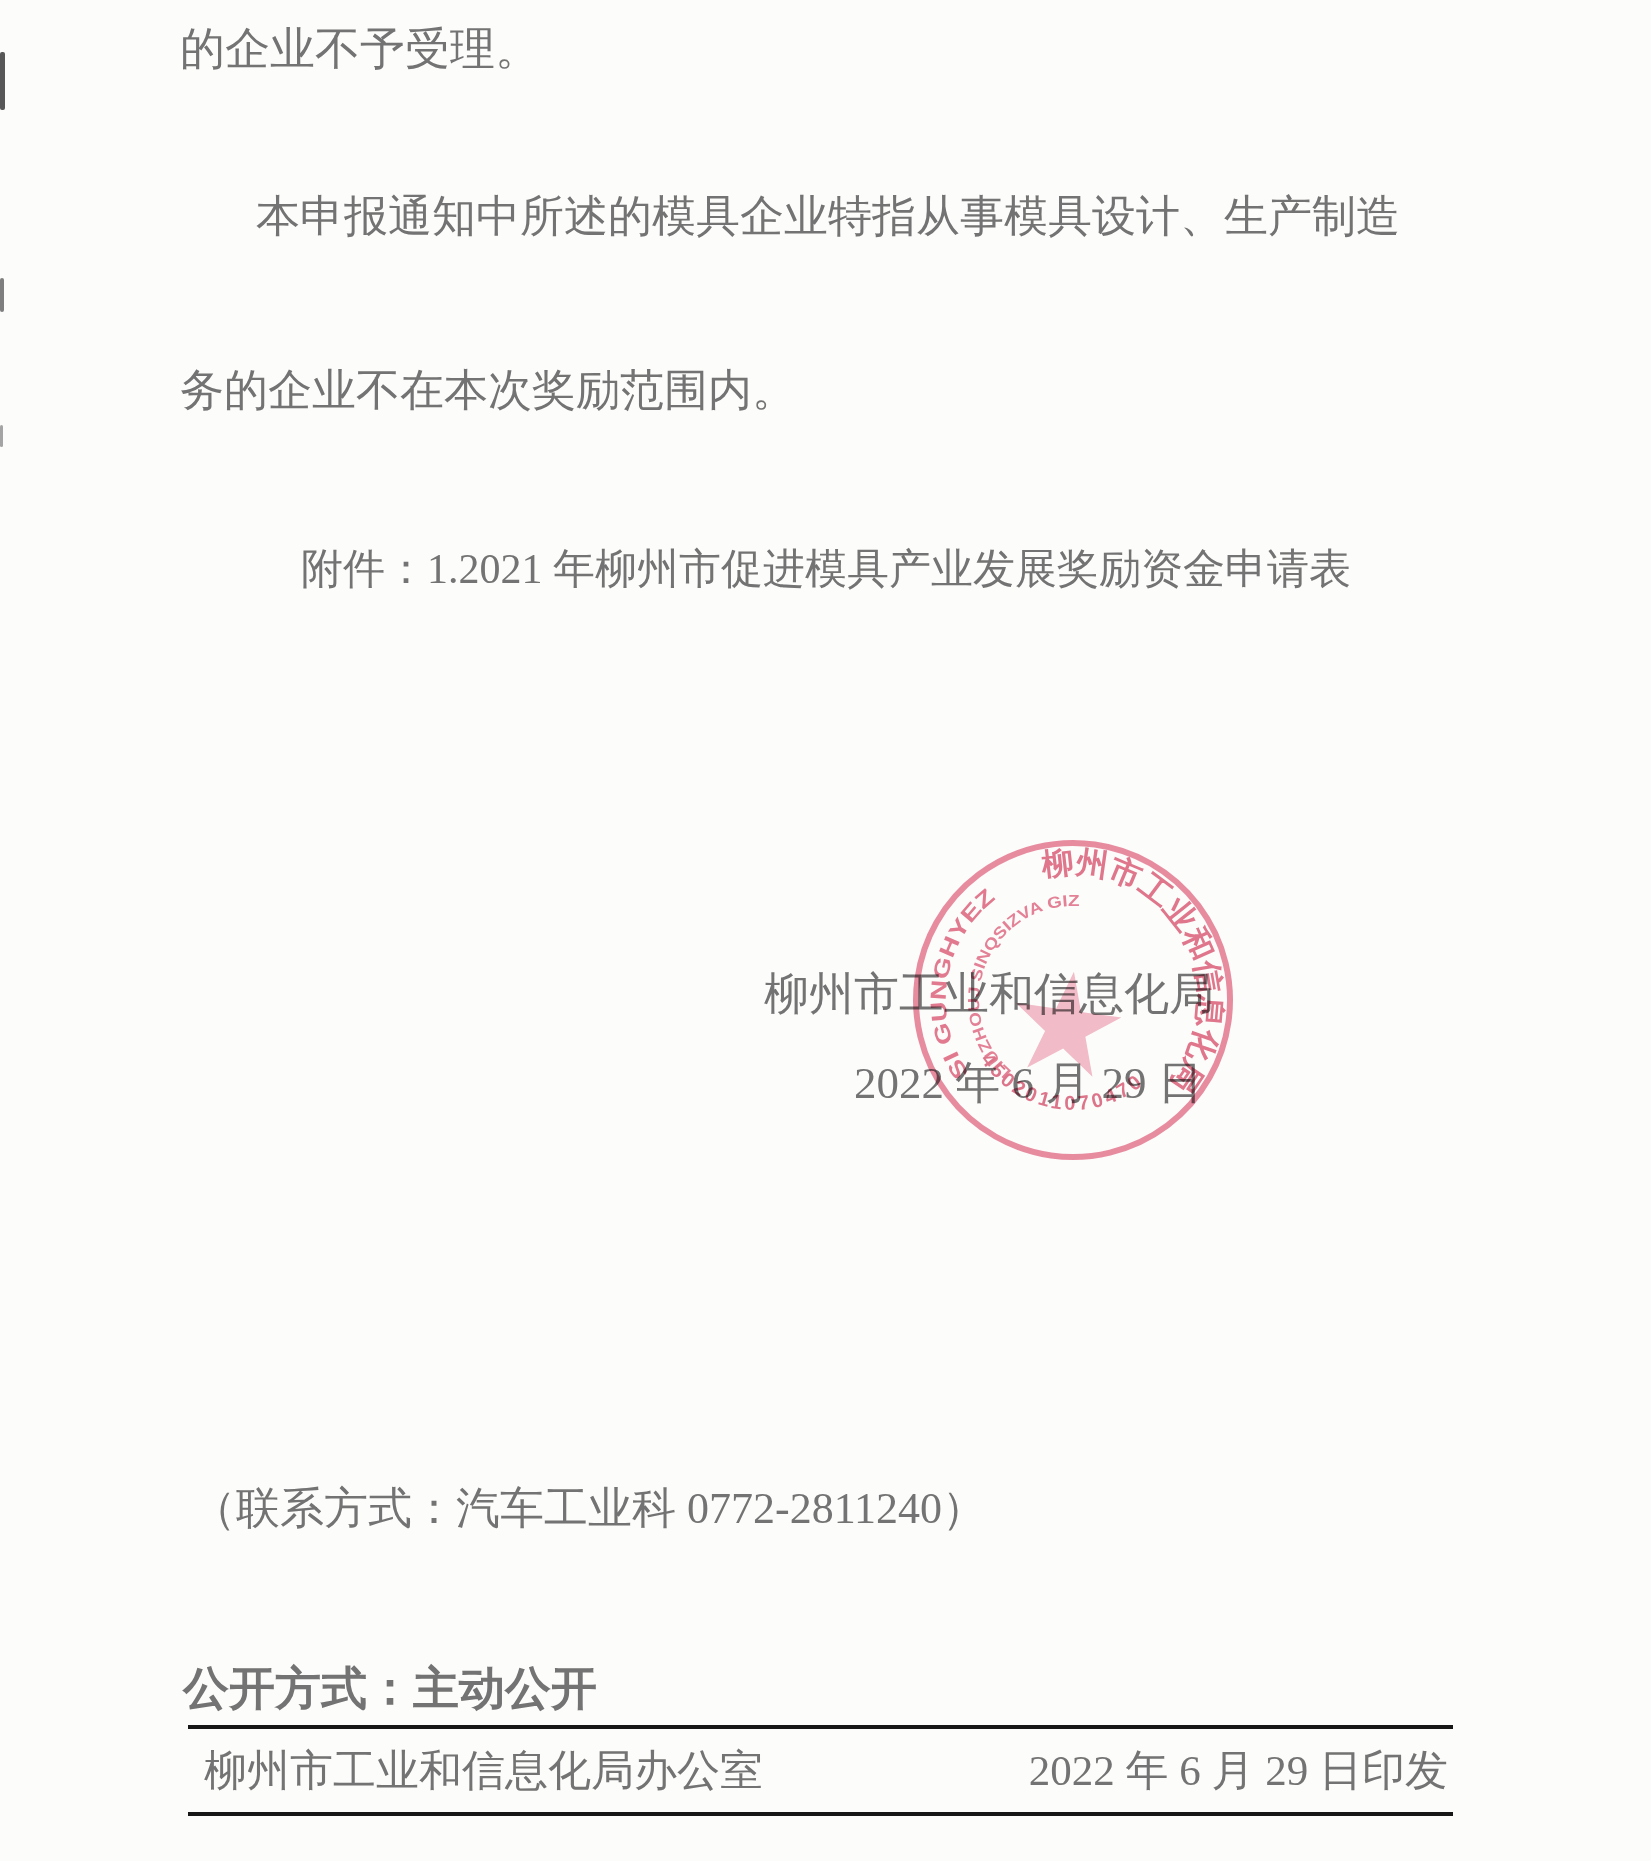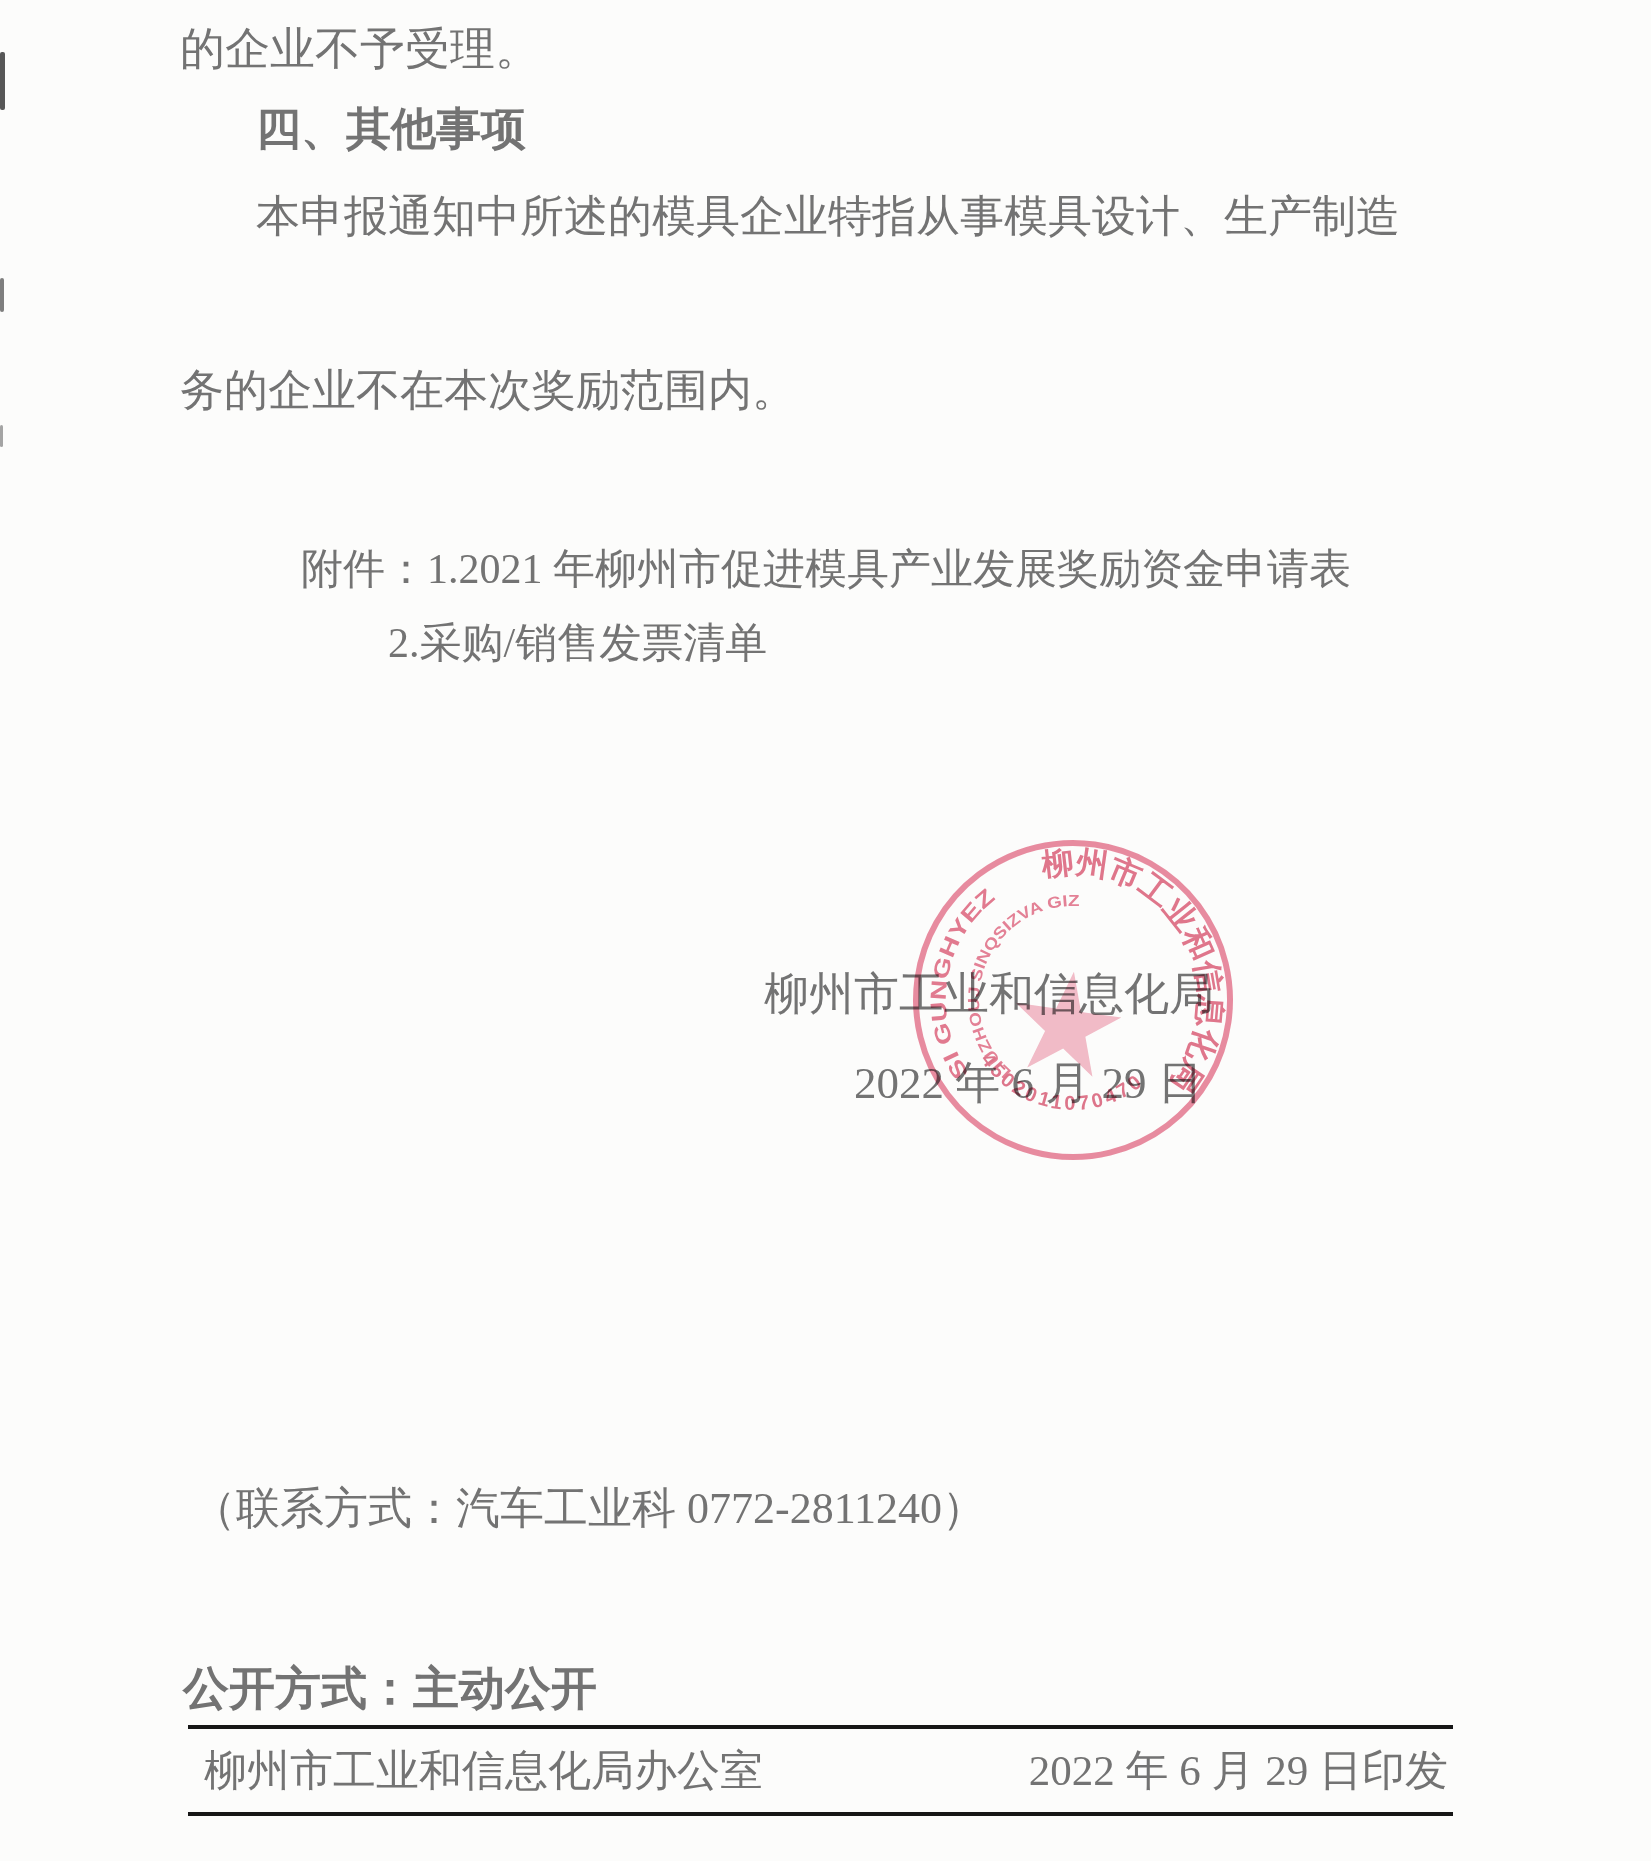--- a/index.html
+++ b/index.html
@@ -32,30 +32,28 @@
 <body>
 
 <div class="page">
 
   <div class="mark" style="left:0;top:52px;width:5px;height:58px;opacity:.85;"></div>
   <div class="mark" style="left:0;top:278px;width:4px;height:34px;opacity:.65;"></div>
   <div class="mark" style="left:0;top:425px;width:3px;height:22px;opacity:.45;"></div>
 
   <div class="t serif fs45" style="left:180px;top:24px;">的企业不予受理。</div>
 
-  <div class="t hei fs45" style="left:256px;top:103px;">四、其他事项</div>
 
   <div class="t serif fs44" style="left:256px;top:192px;">本申报通知中所述的模具企业特指从事模具设计、生产制造</div>
 
 
   <div class="t serif fs44" style="left:180px;top:366px;">务的企业不在本次奖励范围内。</div>
 
   <div class="t serif fs42" style="left:276px;top:545px;margin-left:25px;">附件：1.2021 年柳州市促进模具产业发展奖励资金申请表</div>
 
-  <div class="t serif fs42" style="left:388px;top:619px;">2.采购/销售发票清单</div>
 
   <div class="t serif fs45" style="left:764px;top:969px;">柳州市工业和信息化局</div>
 
   <div class="t serif fs45" style="left:822px;top:1058px;margin-left:32px;">2022 年 6 月 29 日</div>
 
   <svg class="stamp" viewBox="0 0 380 380" xmlns="http://www.w3.org/2000/svg" xmlns:xlink="http://www.w3.org/1999/xlink">
     <defs>
       <path id="ringOuter" d="M 183,311 A 127 127 0 0 1 183,57 A 127 127 0 0 1 183,311" fill="none"></path>
       <path id="ringInner" d="M 183,278 A 94 94 0 0 1 183,90 A 94 94 0 0 1 183,278" fill="none"></path>
       <path id="ringCode" d="M 73,184 A 110 110 0 0 0 293,184" fill="none"></path>

